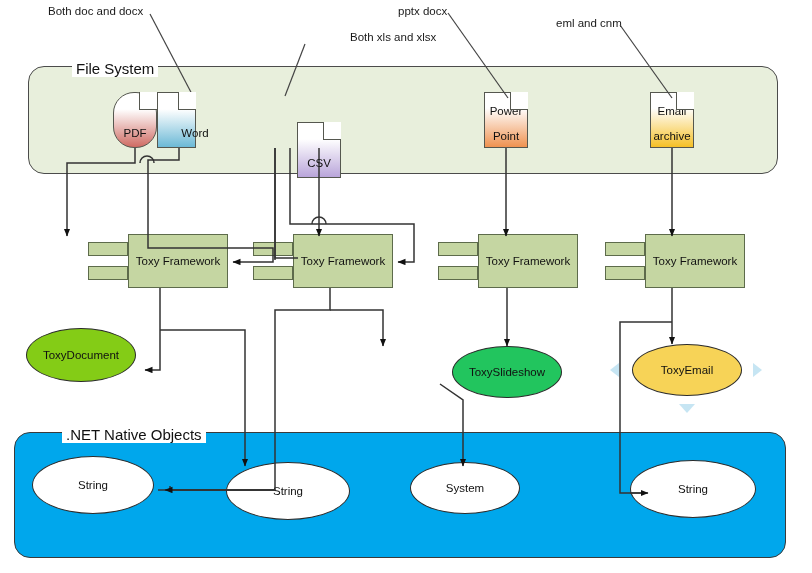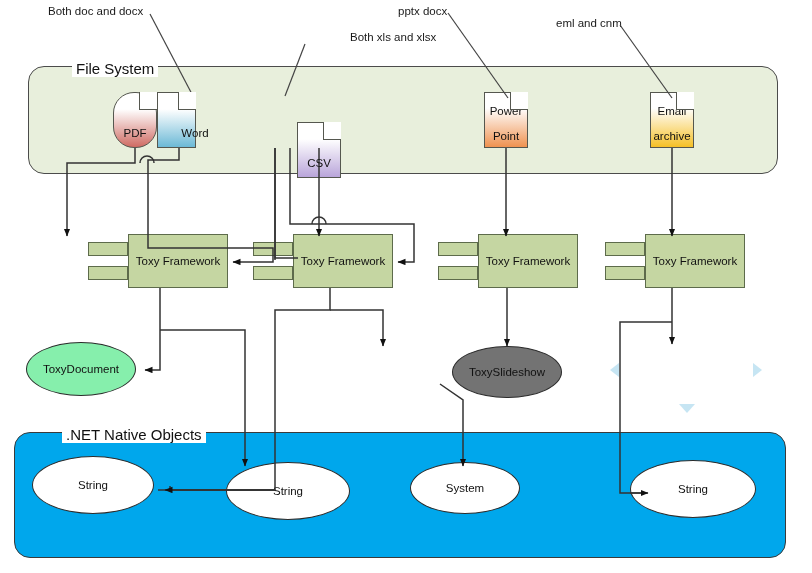--- a/index.html
+++ b/index.html
@@ -99,29 +99,32 @@
   <div class="comp" style="left:478px;top:234px;width:100px;height:54px;">
     <span>Toxy Framework</span>
   </div>
 
   <div class="tab" style="left:605px;top:242px;width:40px;height:14px;"></div>
   <div class="tab" style="left:605px;top:266px;width:40px;height:14px;"></div>
   <div class="comp" style="left:645px;top:234px;width:100px;height:54px;">
     <span>Toxy Framework</span>
   </div>
 
-  <div class="ell" style="left:26px;top:342px;width:110px;height:54px;background:#86efac;">
+  <div class="ell" style="left:26px;top:328px;width:110px;height:54px;background:#84cc16;">
     <span>ToxyDocument</span>
   </div>
 
 
-  <div class="ell" style="left:452px;top:346px;width:110px;height:52px;background:#737373;">
+  <div class="ell" style="left:452px;top:346px;width:110px;height:52px;background:#22c55e;">
     <span>ToxySlideshow</span>
   </div>
 
+  <div class="ell" style="left:632px;top:344px;width:110px;height:52px;background:#f7d357;">
+    <span>ToxyEmail</span>
+  </div>
 
   <div class="handle h-left" style="left:610px;top:363px;"></div>
   <div class="handle h-right" style="left:753px;top:363px;"></div>
   <div class="handle h-down" style="left:679px;top:404px;"></div>
 
   <div class="ell" style="left:32px;top:456px;width:122px;height:58px;background:#ffffff;">
     <span>String</span>
   </div>
   <div class="ell" style="left:226px;top:462px;width:124px;height:58px;background:#ffffff;">
     <span>String</span>

